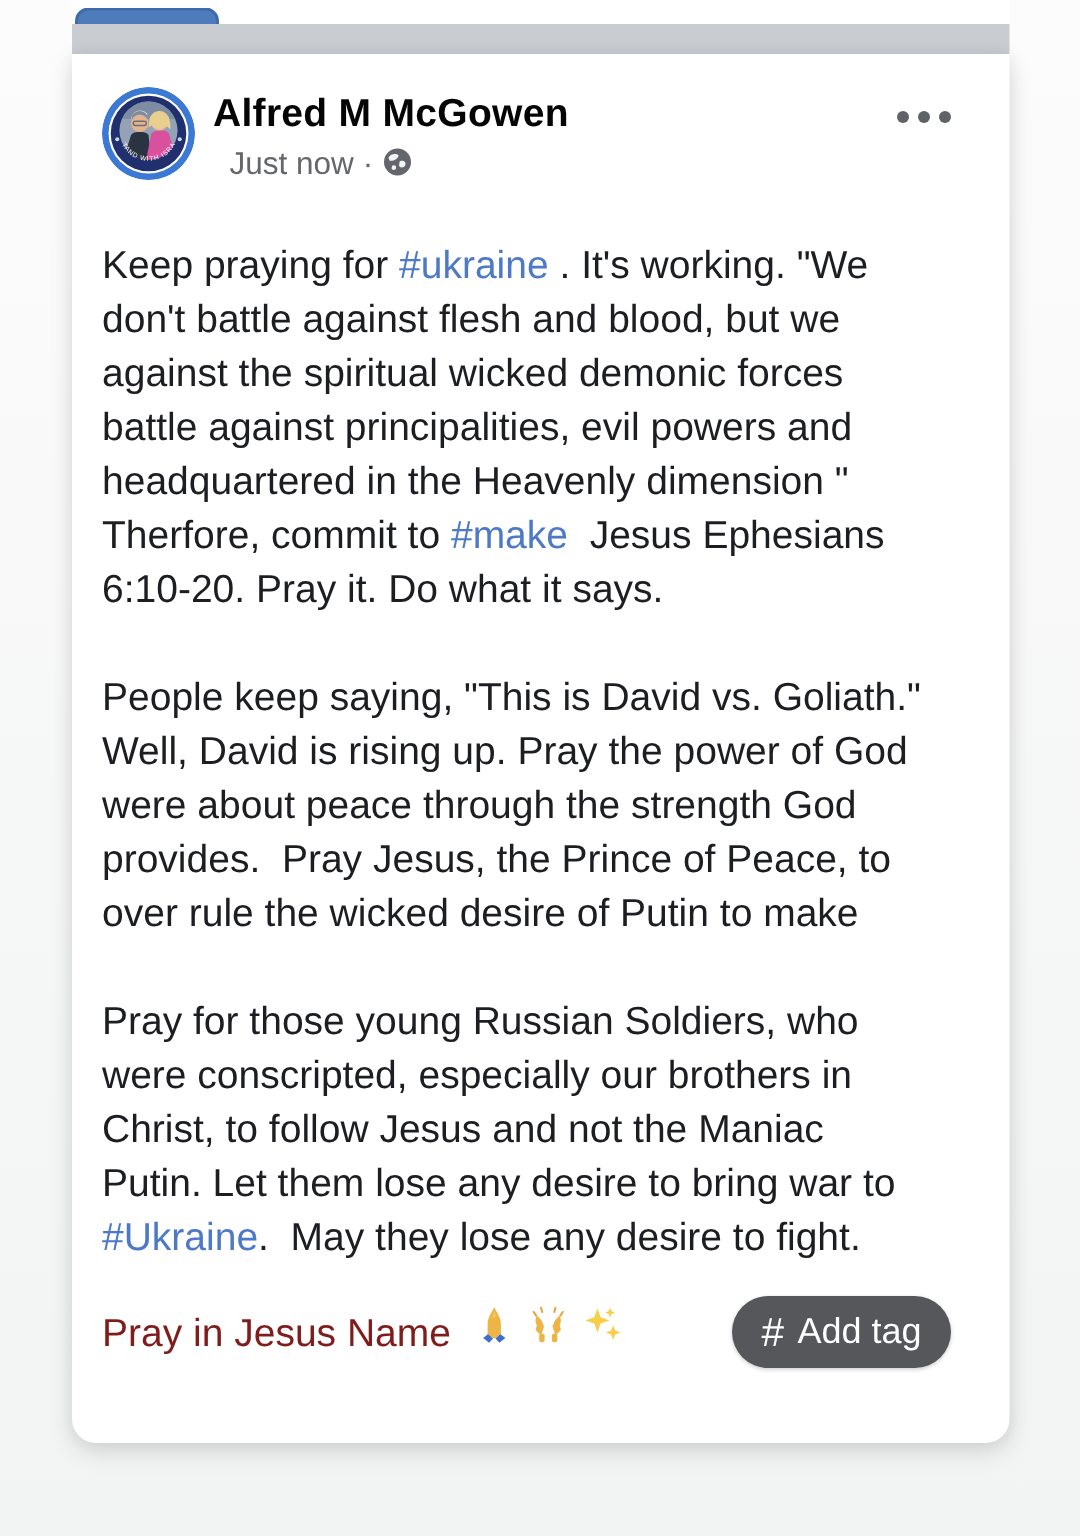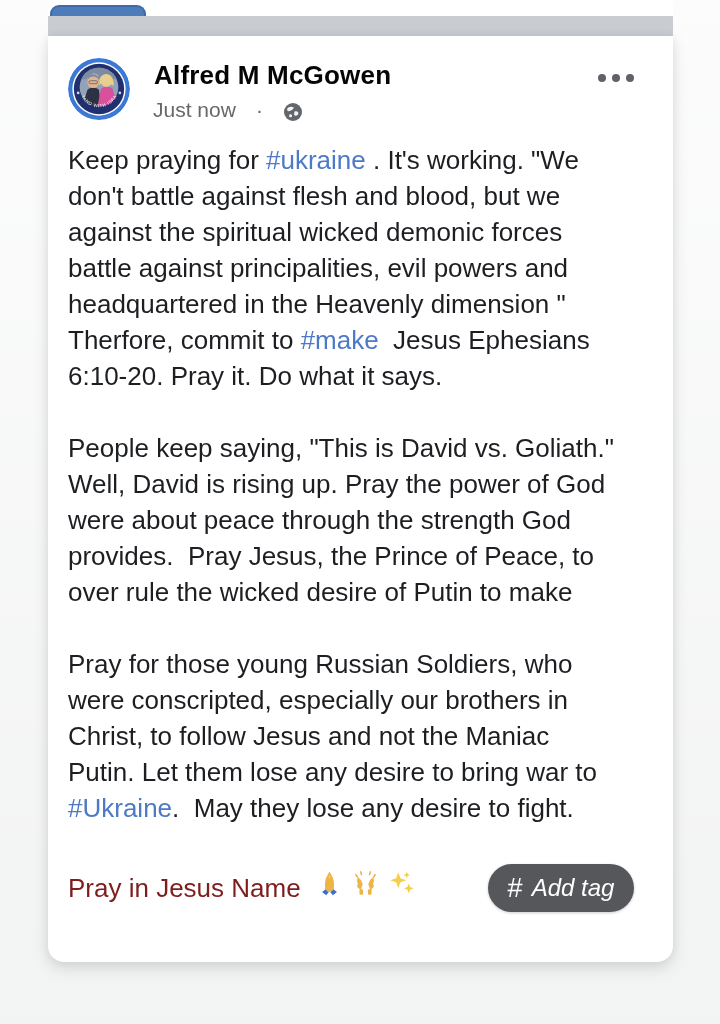--- a/index.html
+++ b/index.html
@@ -20,44 +20,44 @@
   .graybar{height:20px;background:#c9ccd1;}
   .card{
     position:relative;background:#ffffff;height:926px;
     border-radius:0 0 16px 16px;
     box-shadow:0 6px 16px rgba(0,0,0,.13), 0 0 10px rgba(0,0,0,.05);
     box-sizing:border-box;
   }
   .header{position:absolute;left:20px;top:22px;right:20px;height:66px;}
   .avatar{position:absolute;left:0;top:0;width:62px;height:62px;border-radius:50%;overflow:hidden;}
   .author{
-    position:absolute;left:86px;top:2px;font-size:26px;font-weight:bold;
+    position:absolute;left:74px;top:2px;font-size:26px;font-weight:bold;
     color:#050505;letter-spacing:.2px;
   }
-  .meta{position:absolute;left:85px;top:40px;font-size:21px;color:#65676b;display:flex;align-items:flex-end;gap:20px;}
+  .meta{position:absolute;left:85px;top:40px;font-size:21px;color:#65676b;display:flex;align-items:flex-start;gap:6px;}
   .menu-dots{position:absolute;right:13px;top:10px;display:flex;gap:6px;padding:6px;cursor:pointer;}
   .menu-dots span{width:8px;height:8px;border-radius:50%;background:#5f6266;display:block;}
-  .body-text{position:absolute;left:20px;top:106px;width:590px;color:#1c1e21;}
+  .body-text{position:absolute;left:20px;top:122px;width:590px;color:#1c1e21;}
   .para{margin:0 0 36px 0;}
   .tline{font-size:26px;line-height:36px;white-space:pre;}
   .hashtag{color:#4d79c7;cursor:pointer;}
   .signoff{
     position:absolute;left:20px;top:833px;font-size:26px;line-height:36px;
     color:#7f1d1d;display:flex;align-items:center;white-space:pre;
   }
   .signoff .emoji{display:inline-block;width:29px;height:29px;margin-left:7px;}
   .signoff .emoji svg{width:100%;height:100%;}
   .add-tag{
     position:absolute;left:440px;top:828px;width:146px;height:48px;
     background:#56575a;border:none;border-radius:24px;color:#ffffff;
     display:flex;align-items:center;justify-content:center;gap:9px;
     font-family:inherit;cursor:pointer;box-shadow:0 1px 3px rgba(0,0,0,.2);
   }
   .add-tag .hash{font-size:27px;font-weight:400;}
-  .add-tag .lbl{font-size:24px;font-style:italic;}
+  .add-tag .lbl{font-size:24px;}
   .globe{width:20px;height:20px;display:inline-block;}
 </style>
 </head>
 <body>
 
 <div class="stage">
   <div class="column">
 
     <div class="tabstrip">
       <div class="tab"></div>

